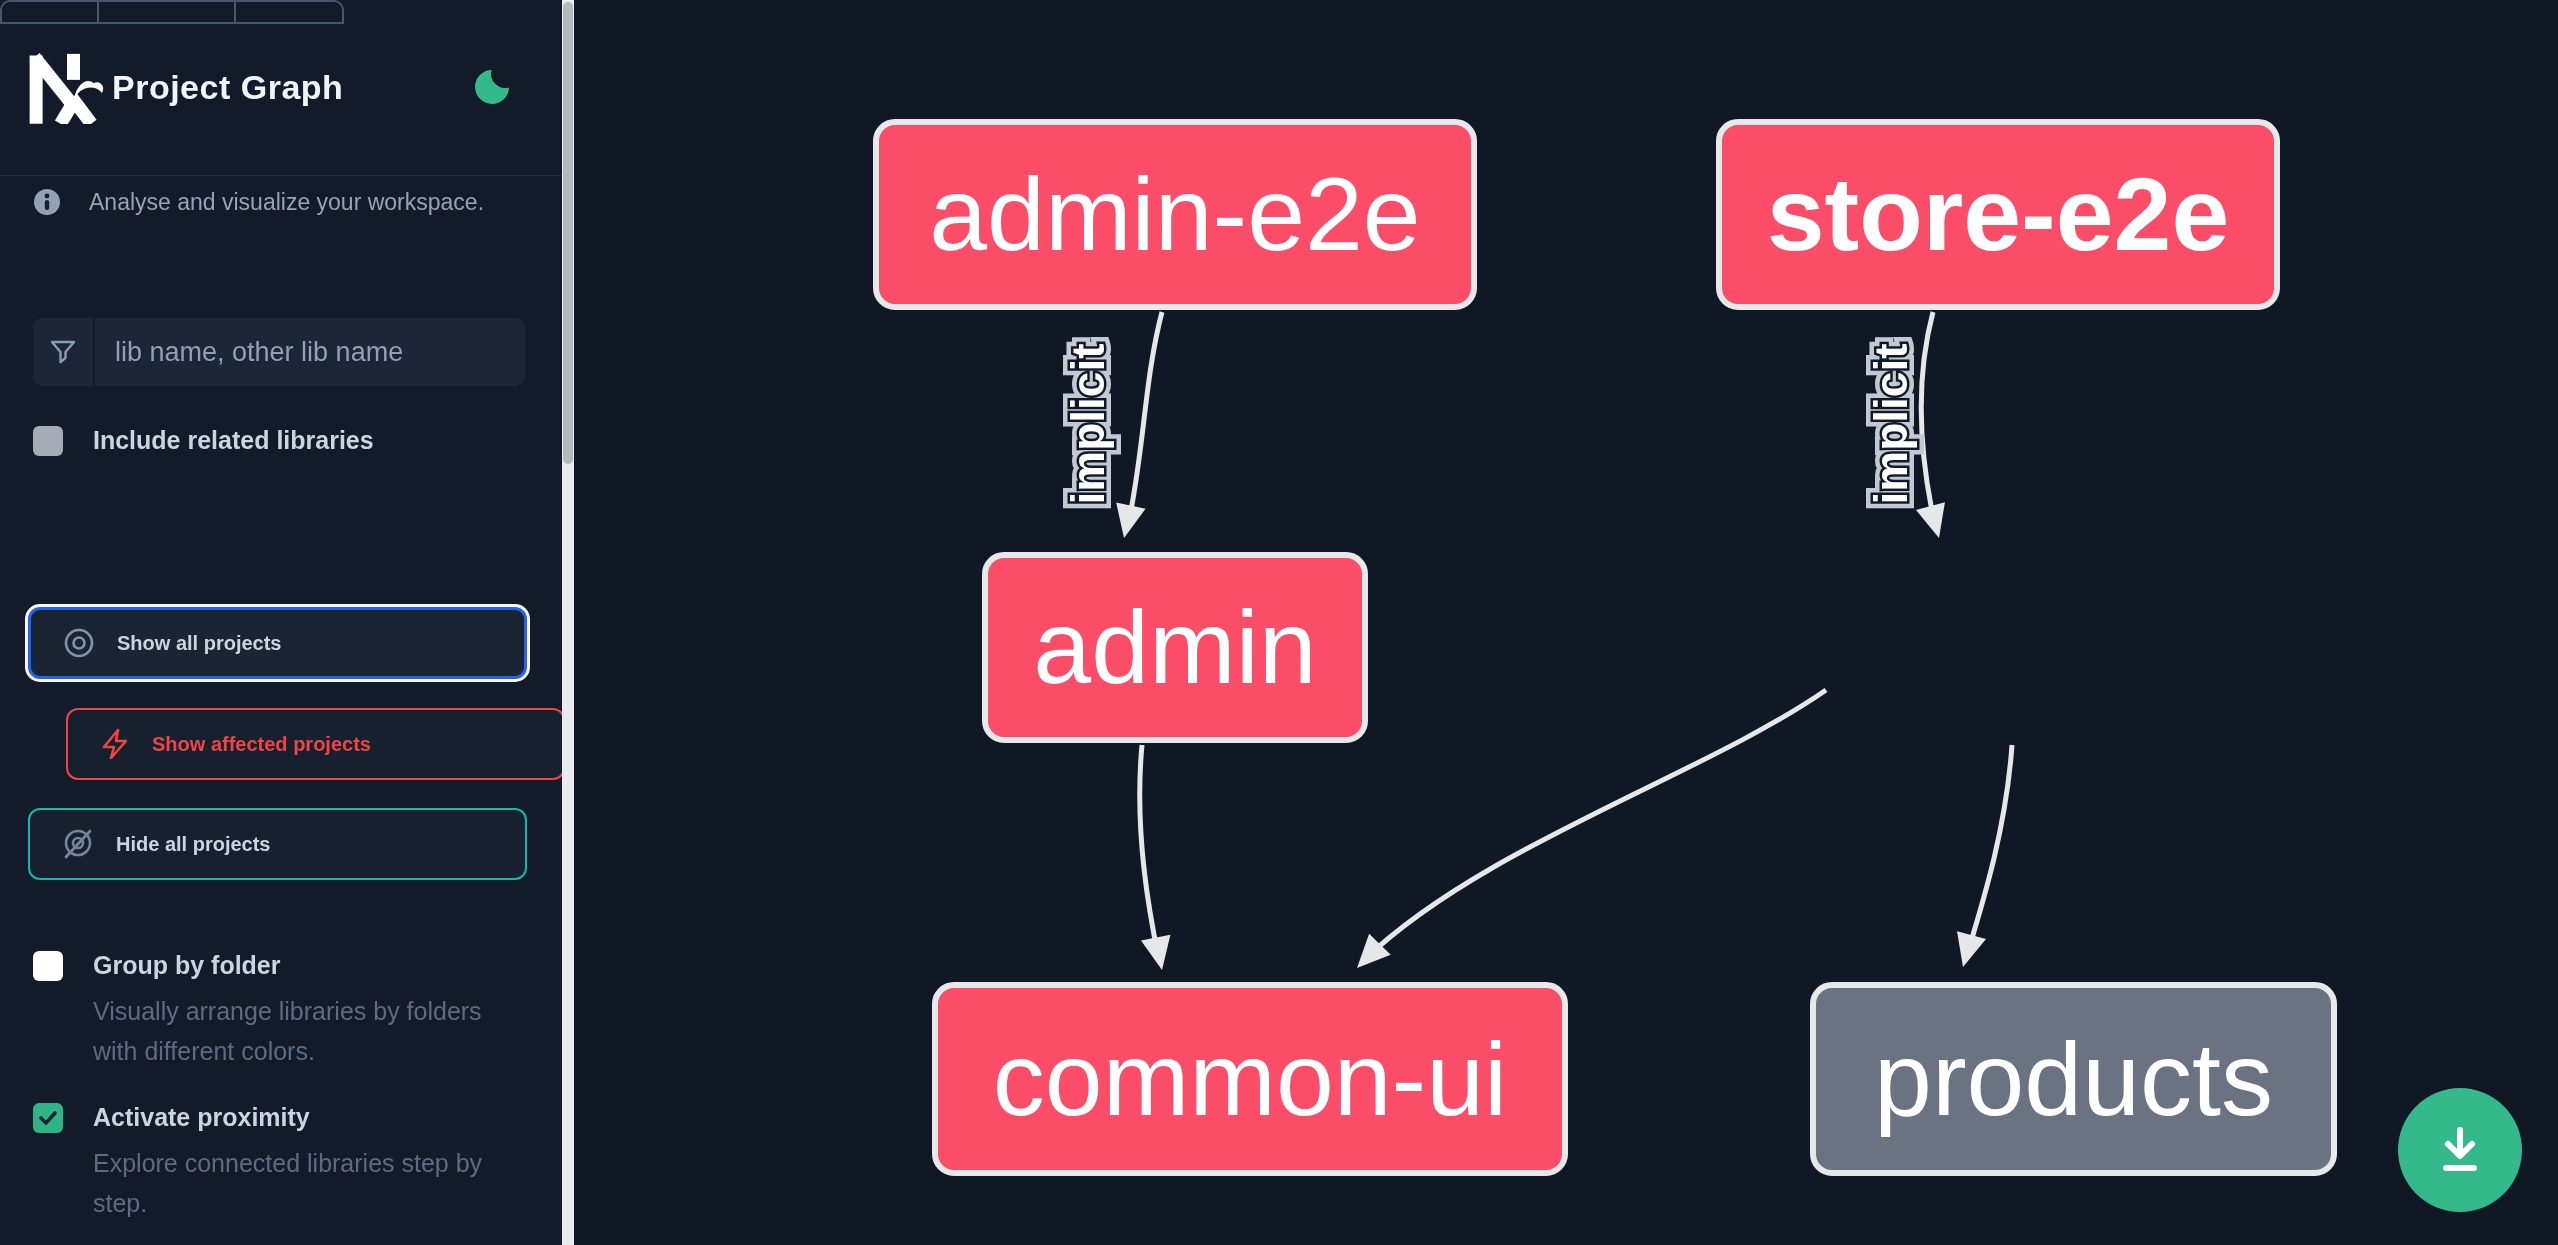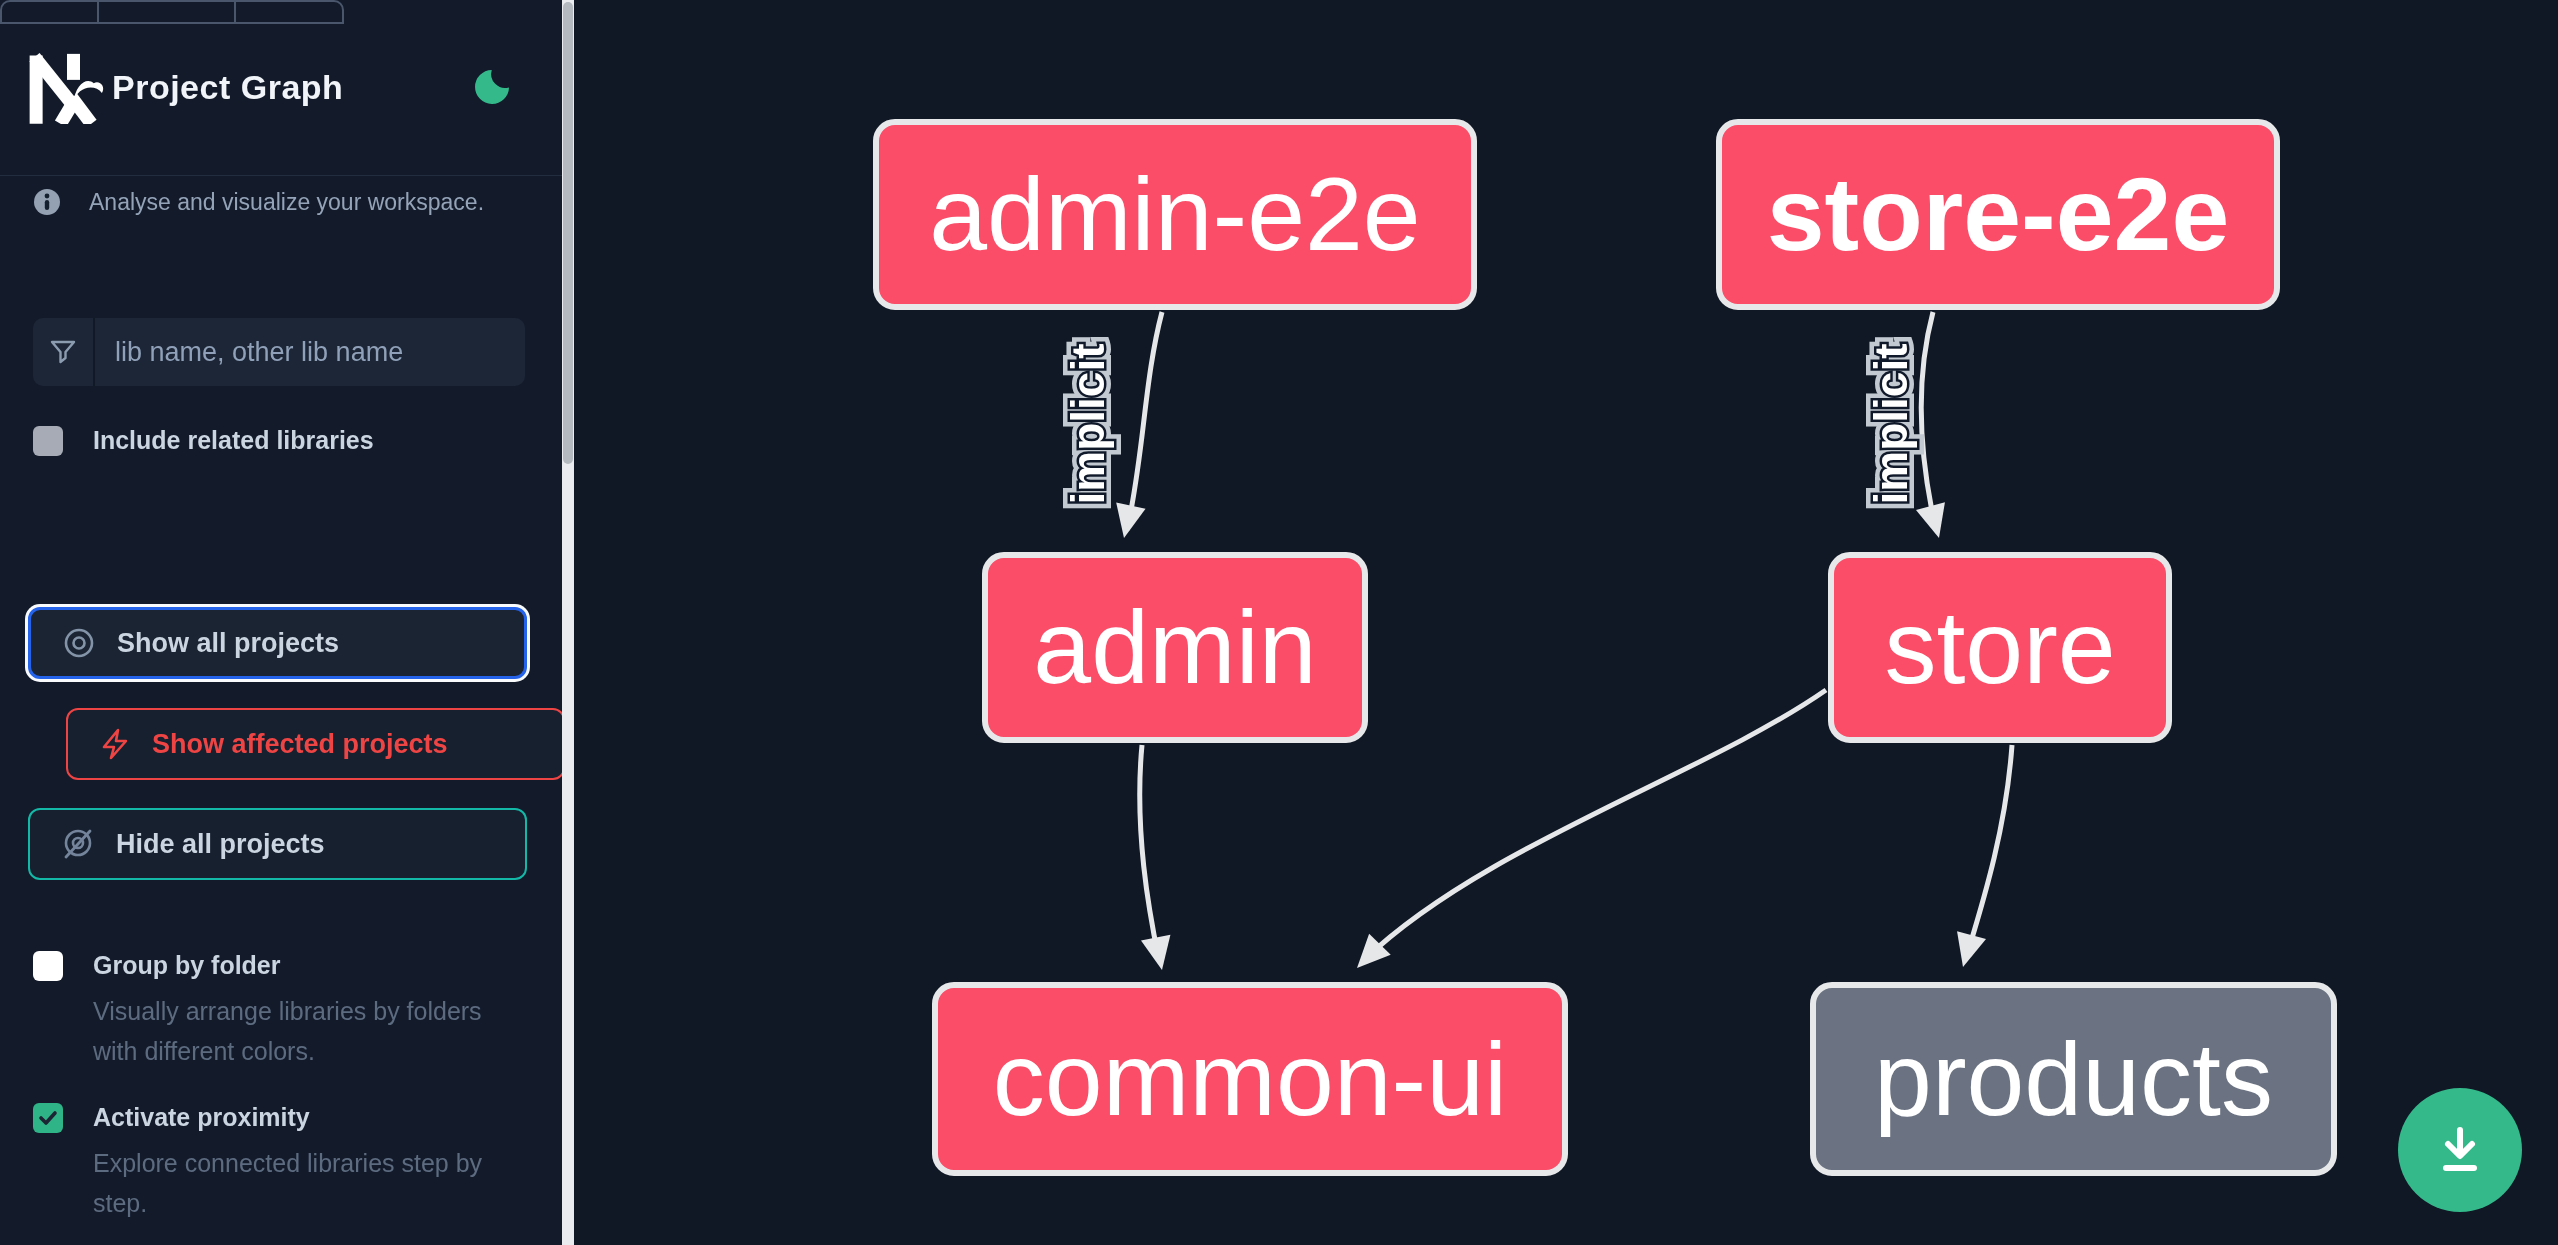--- a/index.html
+++ b/index.html
@@ -23,21 +23,21 @@
   #search-input::placeholder { color:#8fa0b8; }
 
   .checkbox { width:30px; height:30px; border-radius:6px; }
   .cb-gray { background:#a6abb5; }
   .cb-white { background:#ffffff; }
   .cb-green { background:#2eb486; display:flex; align-items:center; justify-content:center; }
   .toggle-label { font-size:25px; font-weight:700; color:#cbd5e1; }
   .toggle-desc { font-size:25px; line-height:40px; color:#5d6b80; }
 
   .side-btn { left:28px; width:499px; height:72px; border-radius:12px; background:#17202f; display:flex; align-items:center; gap:20px; padding-left:30px; cursor:pointer; }
-  .side-btn span { font-size:27px; font-weight:700; color:#cbd5e1; }
+  .side-btn span { font-size:20px; font-weight:700; color:#cbd5e1; }
   #btn-show-all { top:607px; border:3px solid #2563eb; box-shadow:0 0 0 3px #f8fafc; background:#1b2433; }
   #btn-show-affected { top:708px; border:2px solid #ef4444;margin-left:38px; }
   #btn-show-affected span { color:#ef4444; }
   #btn-hide-all { top:808px; border:2px solid #14b8a6;text-align:center; }
 
   #bottom-sliver { left:114px; top:1238px; width:344px; height:24px; border:2px solid #49566b; border-radius:10px 10px 0 0; display:flex; }
   #bottom-sliver div { height:100%; }
   #bottom-sliver div + div { border-left:2px solid #49566b; }
 
   #scroll-track { left:562px; top:0; width:12px; height:1245px; background:#e9ebee; }
@@ -95,21 +95,20 @@
     </g>
     <g transform="translate(1333,424) rotate(-90)">
       <text class="edge-label-halo">implicit</text>
       <text class="edge-label">implicit</text>
     </g>
   </svg>
 
   <div class="node affected abs" style="left:299px; top:119px; width:604px; height:191px;">admin-e2e</div>
   <div class="node affected abs" style="left:1142px; top:119px; width:564px; height:191px;font-weight:bold;">store-e2e</div>
   <div class="node affected abs" style="left:408px; top:552px; width:386px; height:191px;">admin</div>
-  <div class="node affected abs" style="left:1254px; top:552px; width:344px; height:191px;">store</div>
   <div class="node affected abs" style="left:358px; top:982px; width:636px; height:194px;">common-ui</div>
   <div class="node normal abs" style="left:1236px; top:982px; width:527px; height:194px;">products</div>
 </div>
 
 <div id="fab" class="abs">
   <svg width="64" height="64" viewBox="0 0 64 64">
     <g stroke="#ffffff" stroke-width="6" stroke-linecap="round" stroke-linejoin="round" fill="none">
       <path d="M32 12 V36"></path>
       <path d="M20 26 L32 38 L44 26"></path>
       <path d="M18 50 H46"></path>

